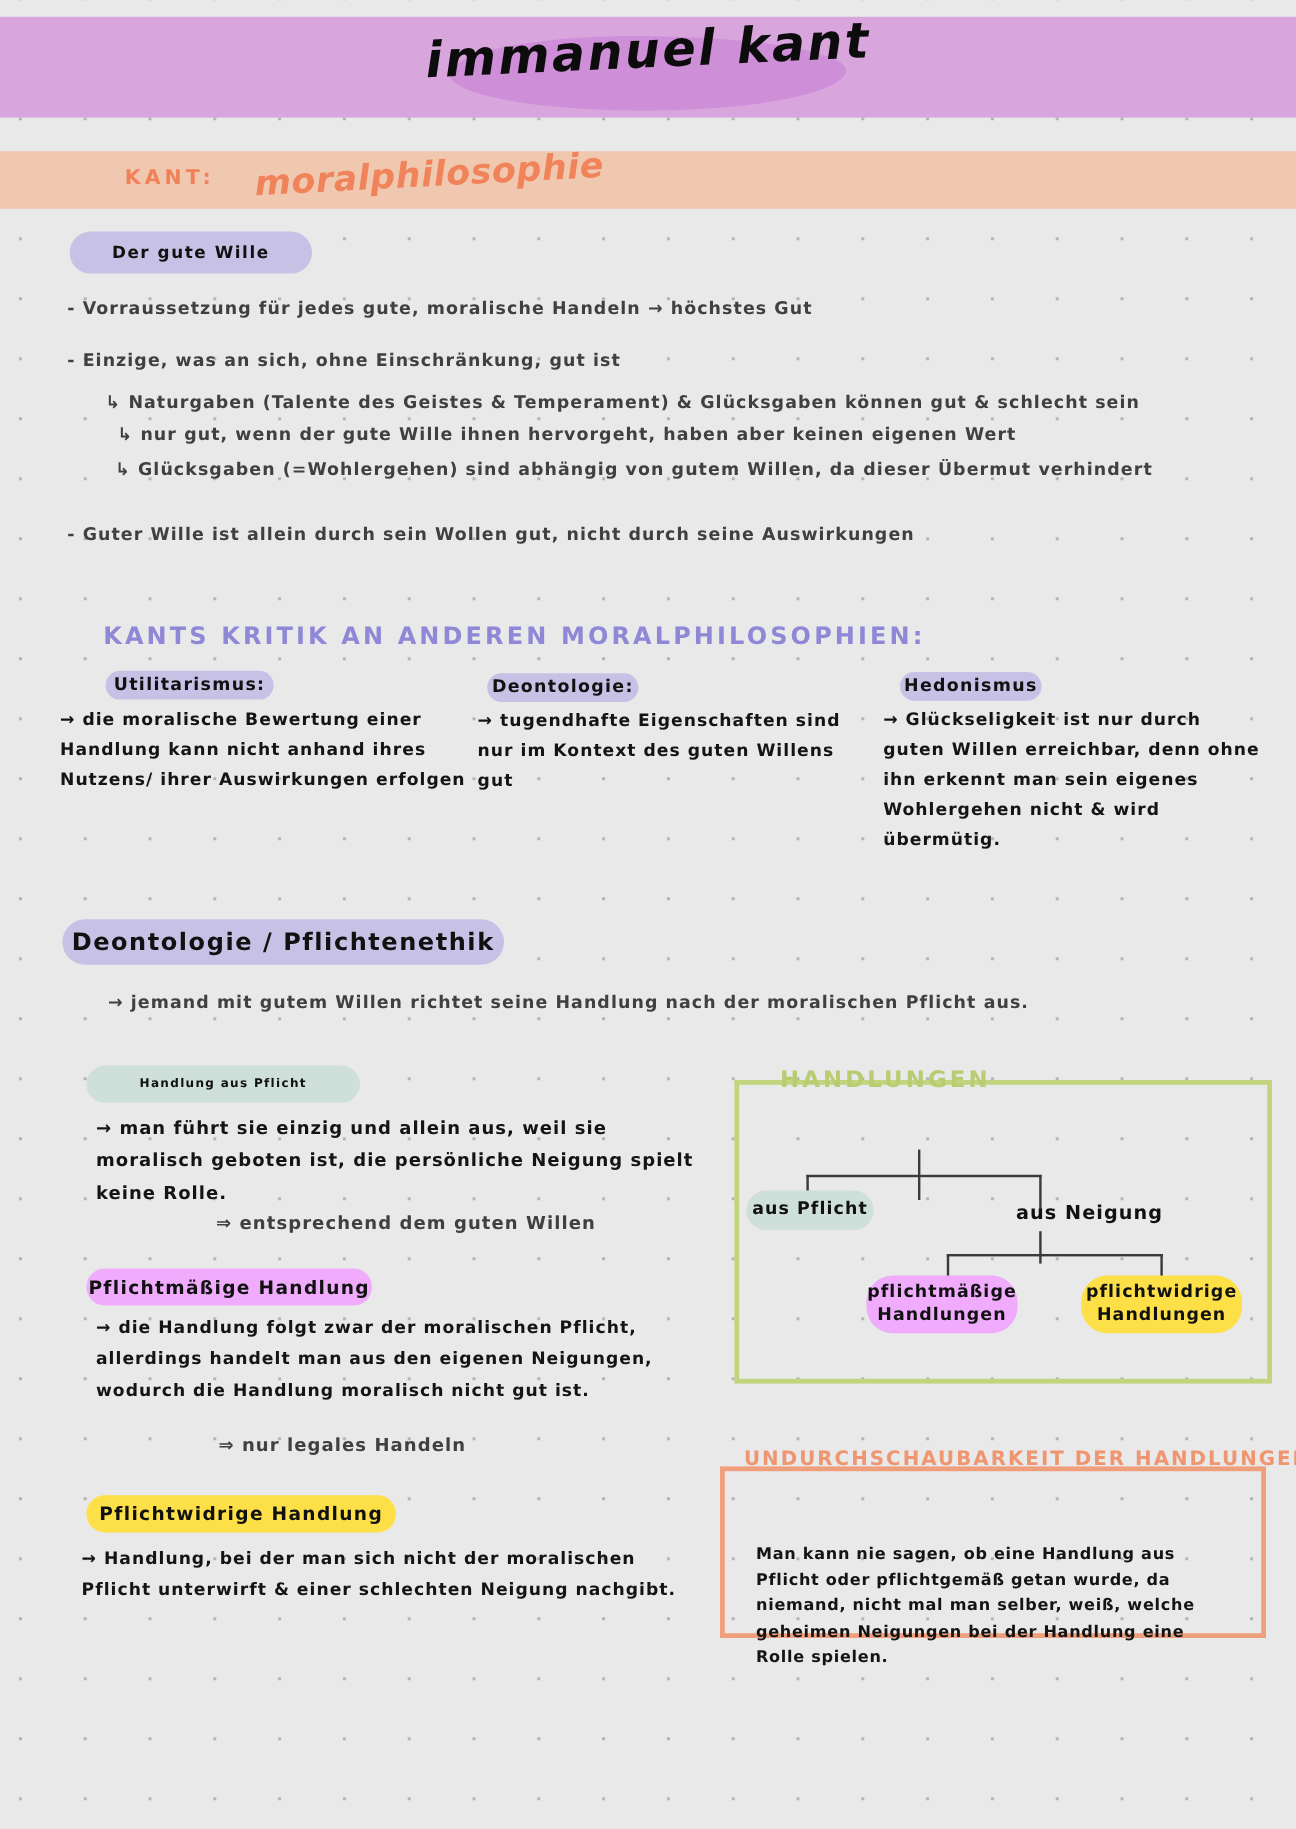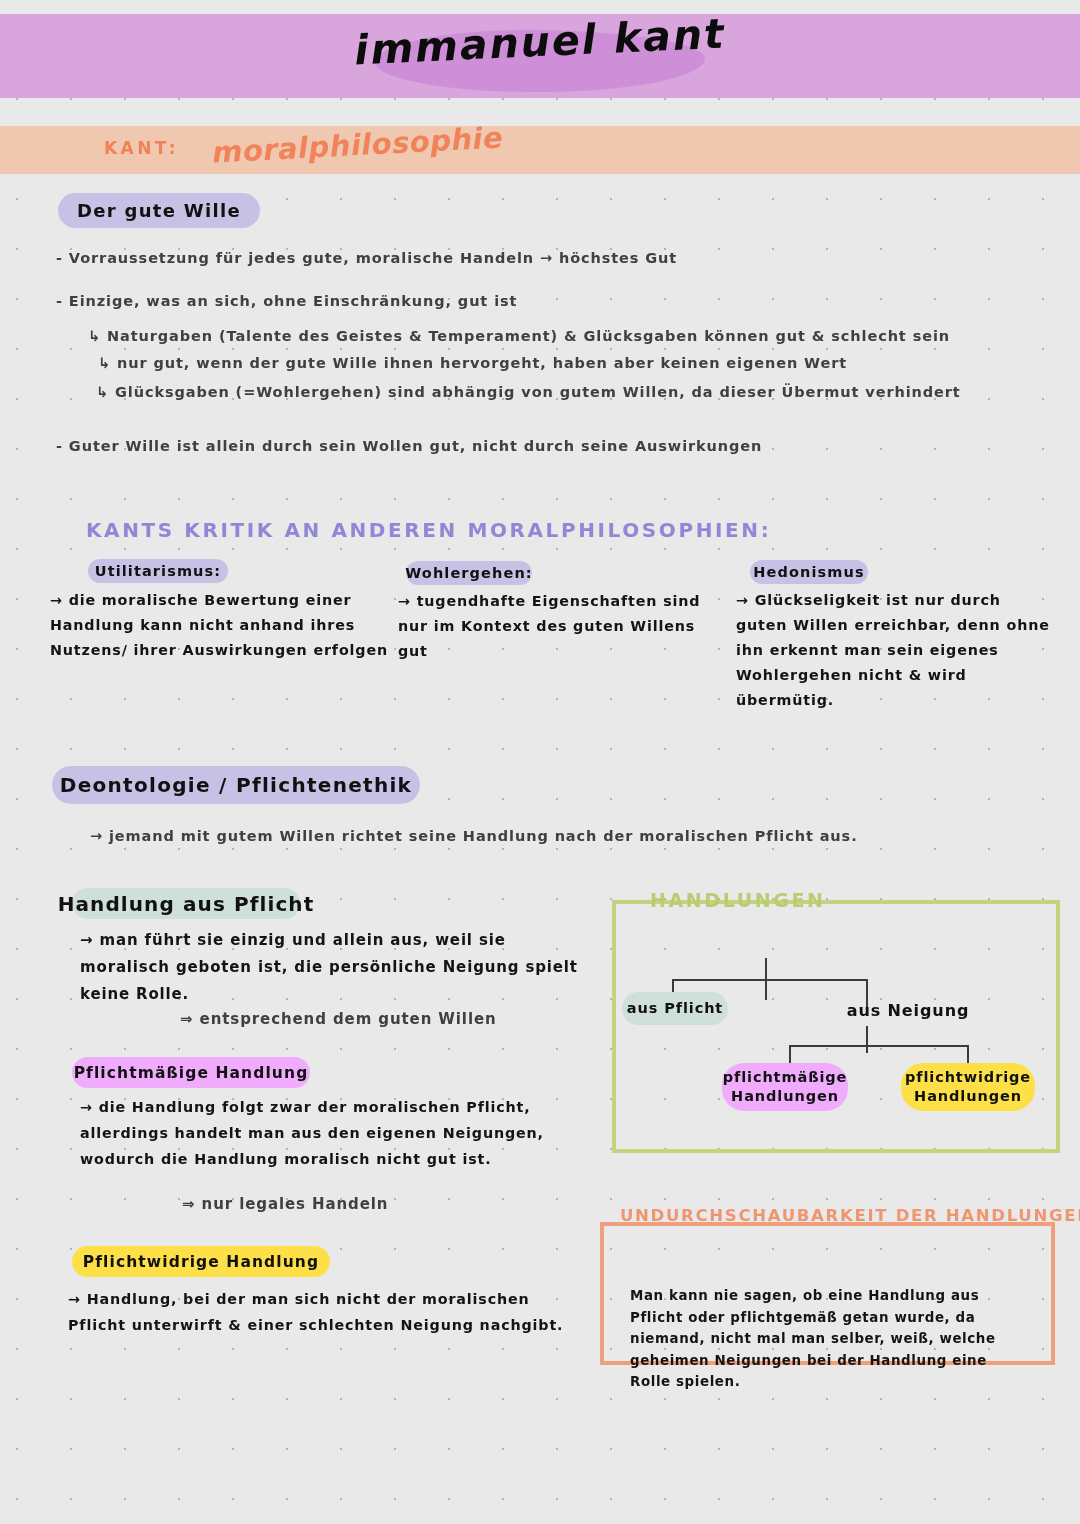--- a/index.html
+++ b/index.html
@@ -110,21 +110,21 @@
     letter-spacing: 1.3px;
     white-space: nowrap;
   }
   .pill-lav   { background: #c7c1e6; }
   .pill-mint  { background: #cfe0da; }
   .pill-pink  { background: #f0abfc; }
   .pill-cream { background: #fde047; }
 
   
   #sec-guter-wille {
-    left: 58px; top: 193px; width: 202px; height: 35px; font-size: 18px;
+    left: 58px; top: 193px; width: 202px; height: 35px; font-size: 14px;
   }
   #sec-deontologie {
     left: 52px; top: 766px; width: 368px; height: 38px; font-size: 20px;
   }
 
   .small-pill { font-size: 14.5px; letter-spacing: 1.1px; }
 
   
   #kritik-heading {
     position: absolute;
@@ -231,31 +231,31 @@
 
 <div class="hw" style="left:96px; top:384px;">↳ Glücksgaben (=Wohlergehen) sind abhängig von gutem Willen, da dieser Übermut verhindert</div>
 
 <div class="hw" style="left:56px; top:438px;">- Guter Wille ist allein durch sein Wollen gut, nicht durch seine Auswirkungen</div>
 
 <div id="kritik-heading">KANTS KRITIK AN ANDEREN MORALPHILOSOPHIEN:</div>
 
 <div class="pill pill-lav small-pill" style="left:88px; top:559px; width:140px; height:24px;">Utilitarismus:</div>
 <div class="crit-body" style="left:50px; top:588px; width:340px;">→ die moralische Bewertung einer Handlung kann nicht anhand ihres Nutzens/ ihrer Auswirkungen erfolgen</div>
 
-<div class="pill pill-lav small-pill" style="left:406px; top:561px; width:126px; height:24px;">Wohlergehen:</div>
+<div class="pill pill-lav small-pill" style="left:406px; top:561px; width:126px; height:24px;">Deontologie:</div>
 <div class="crit-body" style="left:398px; top:589px; width:320px;">→ tugendhafte Eigenschaften sind nur im Kontext des guten Willens gut</div>
 
 <div class="pill pill-lav small-pill" style="left:750px; top:560px; width:118px; height:24px;">Hedonismus</div>
 <div class="crit-body" style="left:736px; top:588px; width:318px;">→ Glückseligkeit ist nur durch guten Willen erreichbar, denn ohne ihn erkennt man sein eigenes Wohlergehen nicht &amp; wird übermütig.</div>
 
 <div class="pill pill-lav" id="sec-deontologie">Deontologie / Pflichtenethik</div>
 
 <div class="hw" style="left:90px; top:828px;">→ jemand mit gutem Willen richtet seine Handlung nach der moralischen Pflicht aus.</div>
 
-<div class="pill pill-mint small-pill" style="left:72px; top:888px; width:228px; height:31px; font-size:20px;">Handlung aus Pflicht</div>
+<div class="pill pill-mint small-pill" style="left:72px; top:888px; width:228px; height:31px; font-size:10px;">Handlung aus Pflicht</div>
 <div class="crit-body" style="left:80px; top:927px; width:500px; line-height:27px; font-size:15px;">→ man führt sie einzig und allein aus, weil sie moralisch geboten ist, die persönliche Neigung spielt keine Rolle.</div>
 <div class="hw" style="left:180px; top:1010px; font-size:15px;">⇒ entsprechend dem guten Willen</div>
 
 <div class="pill pill-pink small-pill" style="left:72px; top:1057px; width:238px; height:31px; font-size:15.5px;">Pflichtmäßige Handlung</div>
 <div class="crit-body" style="left:80px; top:1094px; width:502px; line-height:26px;">→ die Handlung folgt zwar der moralischen Pflicht, allerdings handelt man aus den eigenen Neigungen, wodurch die Handlung moralisch nicht gut ist.</div>
 <div class="hw" style="left:182px; top:1195px; font-size:15px;">⇒ nur legales Handeln</div>
 
 <div class="pill pill-cream small-pill" style="left:72px; top:1246px; width:258px; height:31px; font-size:15.5px;">Pflichtwidrige Handlung</div>
 <div class="crit-body" style="left:68px; top:1286px; width:510px; line-height:26px;">→ Handlung, bei der man sich nicht der moralischen Pflicht unterwirft &amp; einer schlechten Neigung nachgibt.</div>
 

